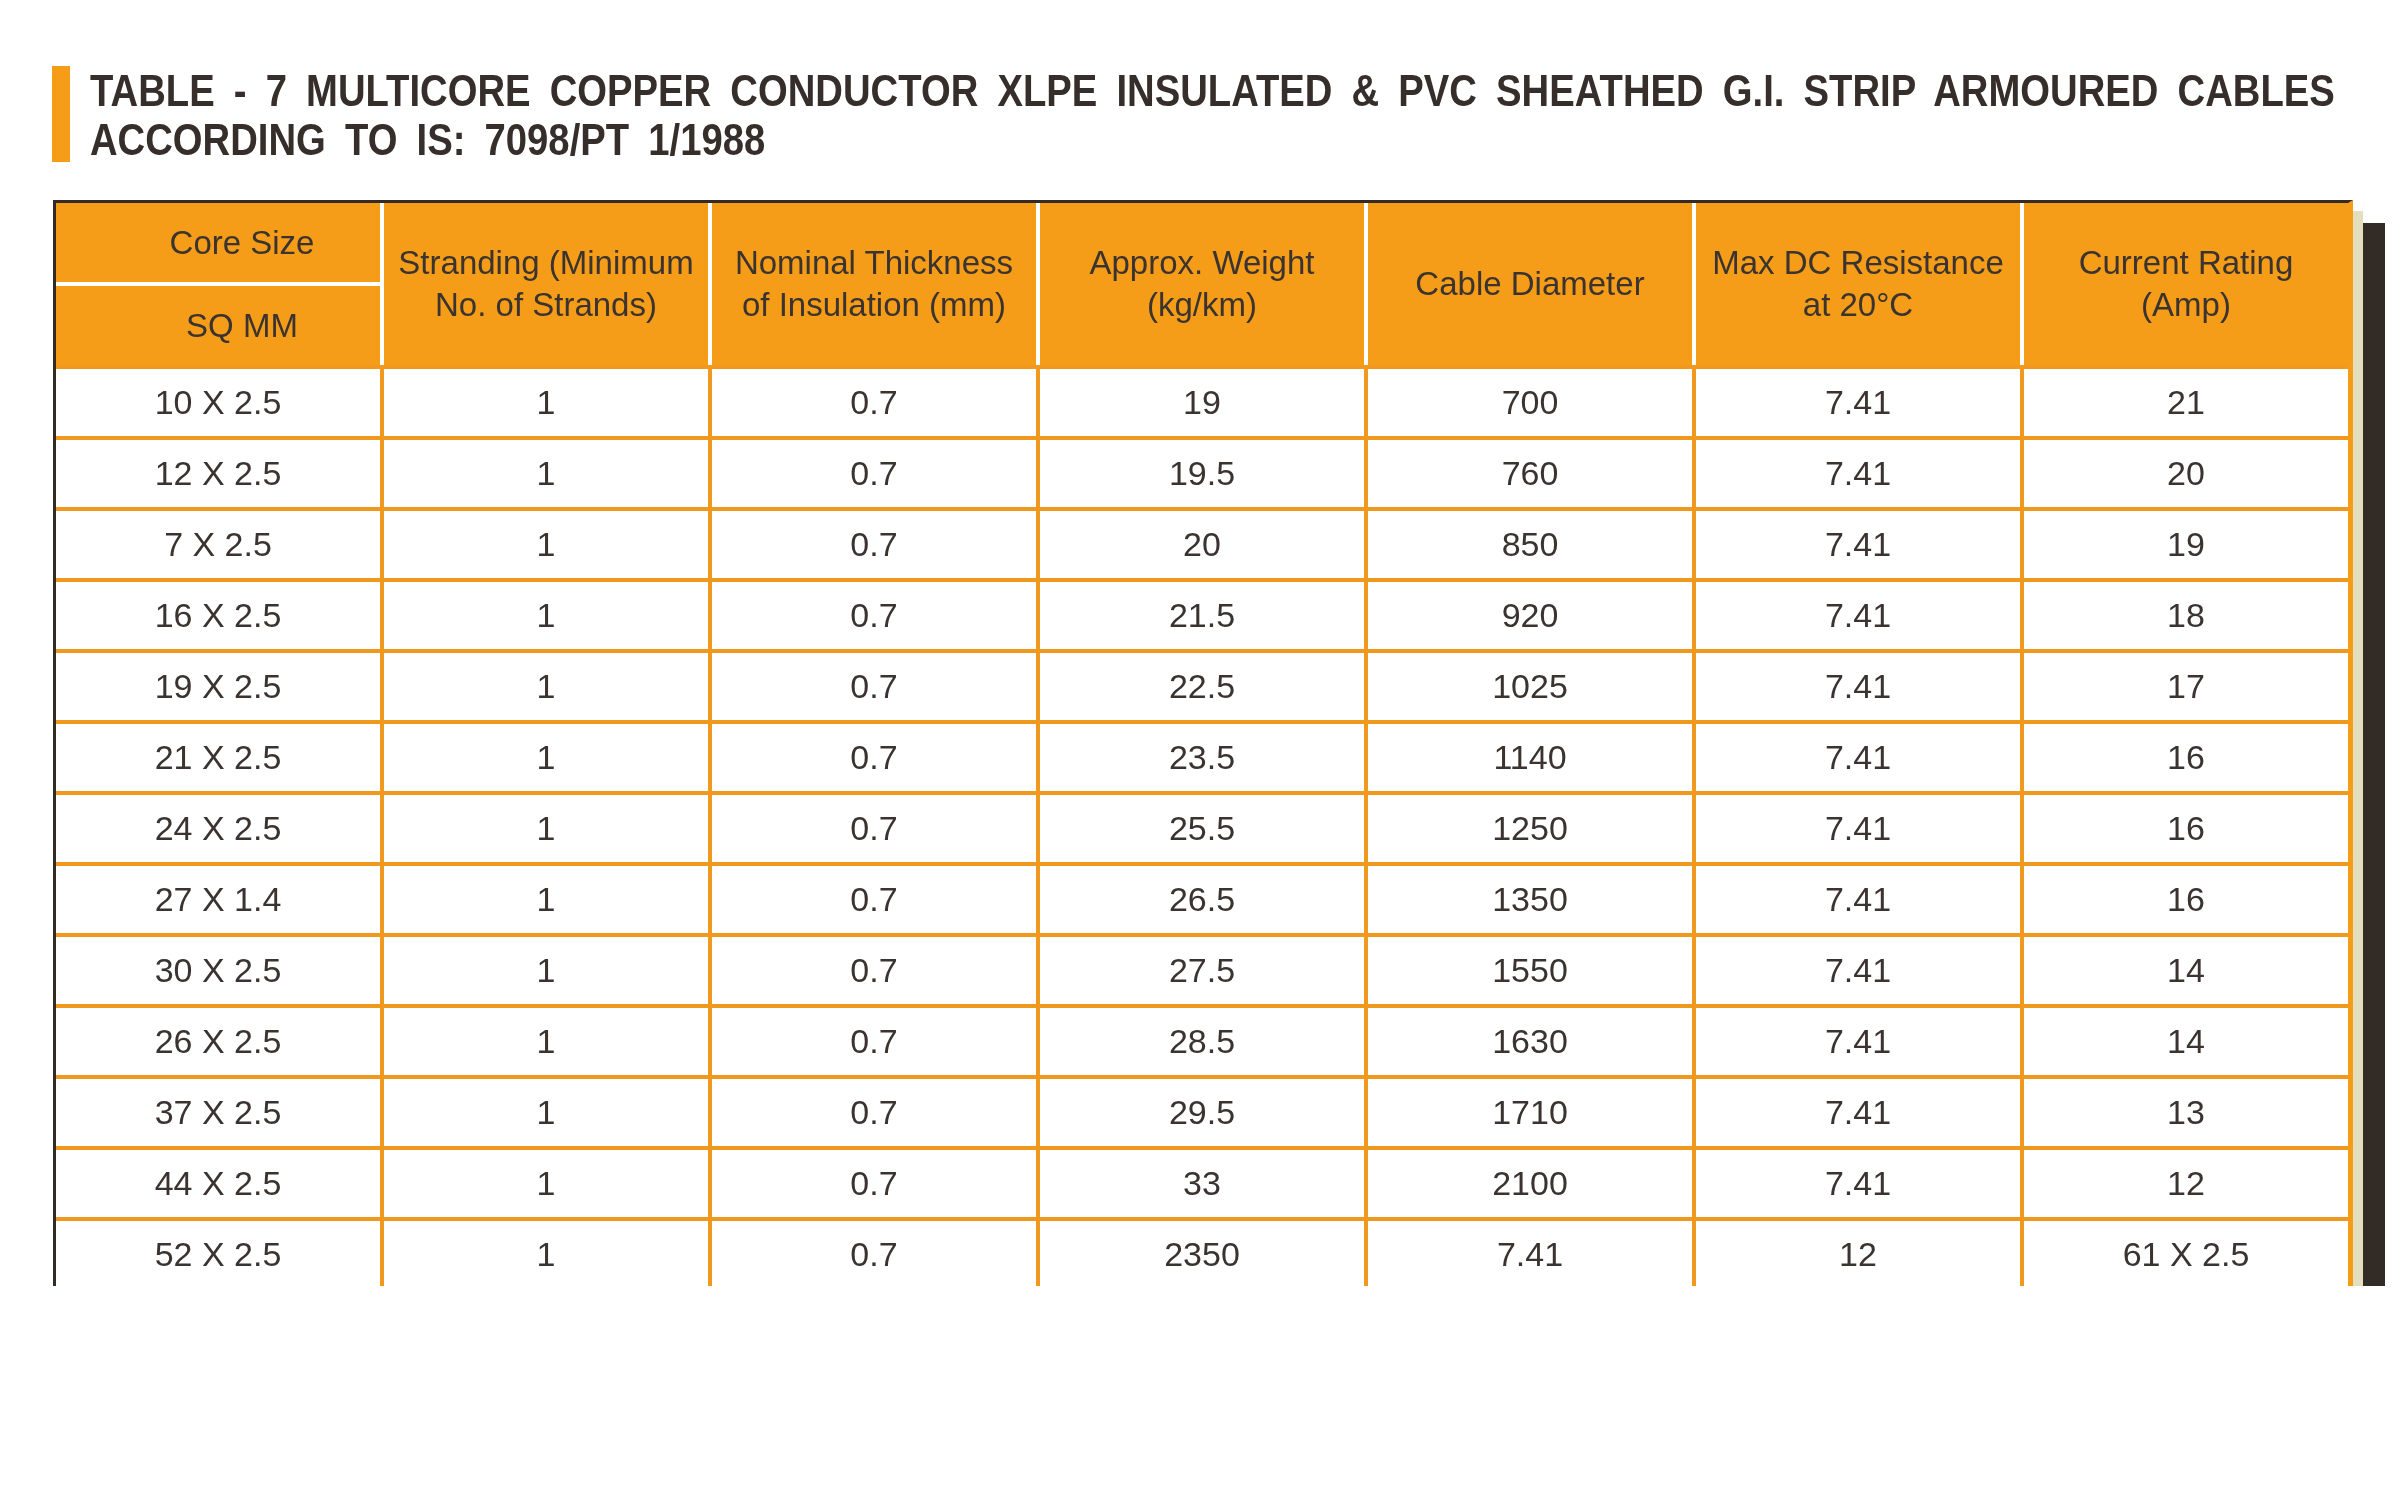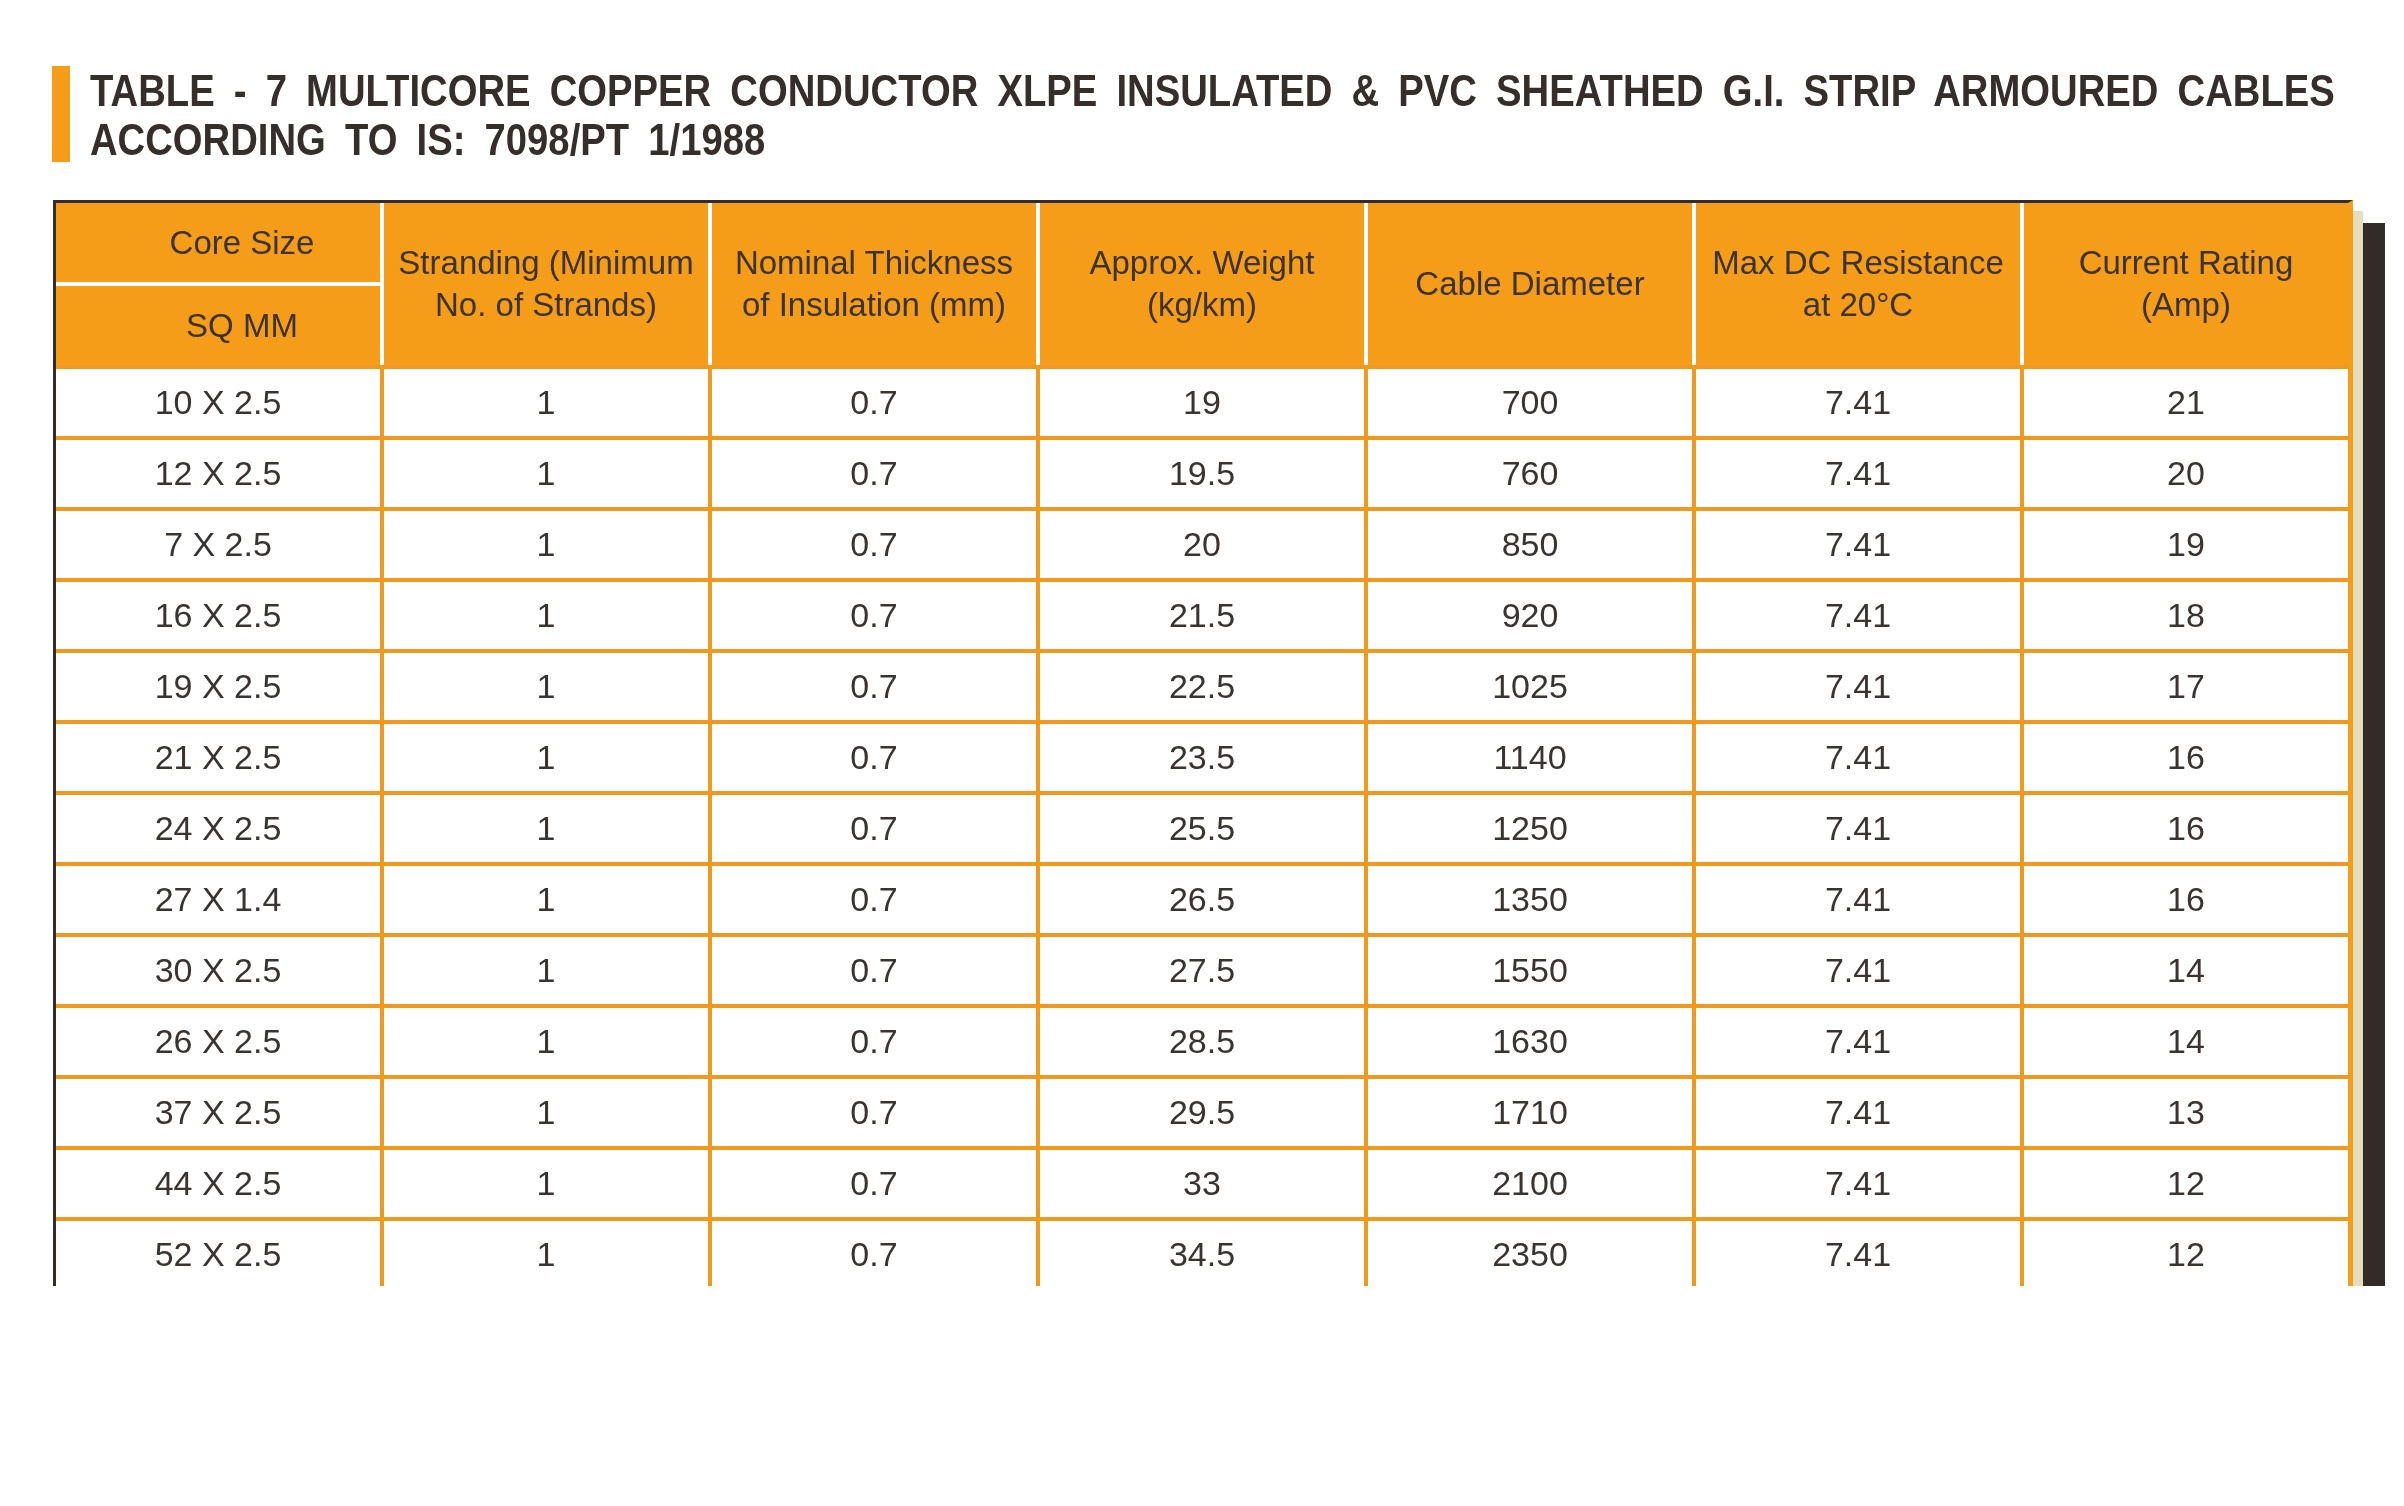--- a/index.html
+++ b/index.html
@@ -214,21 +214,20 @@
         <div class="tcell">44 X 2.5</div>
         <div class="tcell">1</div>
         <div class="tcell">0.7</div>
         <div class="tcell">33</div>
         <div class="tcell">2100</div>
         <div class="tcell">7.41</div>
         <div class="tcell">12</div>
         <div class="tcell">52 X 2.5</div>
         <div class="tcell">1</div>
         <div class="tcell">0.7</div>
-        <div class="tcell">34.5</div>
         <div class="tcell">2350</div>
         <div class="tcell">7.41</div>
         <div class="tcell">12</div>
         <div class="tcell">61 X 2.5</div>
         <div class="tcell">1</div>
         <div class="tcell">0.7</div>
         <div class="tcell">36</div>
         <div class="tcell">2625</div>
         <div class="tcell">7.41</div>
         <div class="tcell">11</div>

